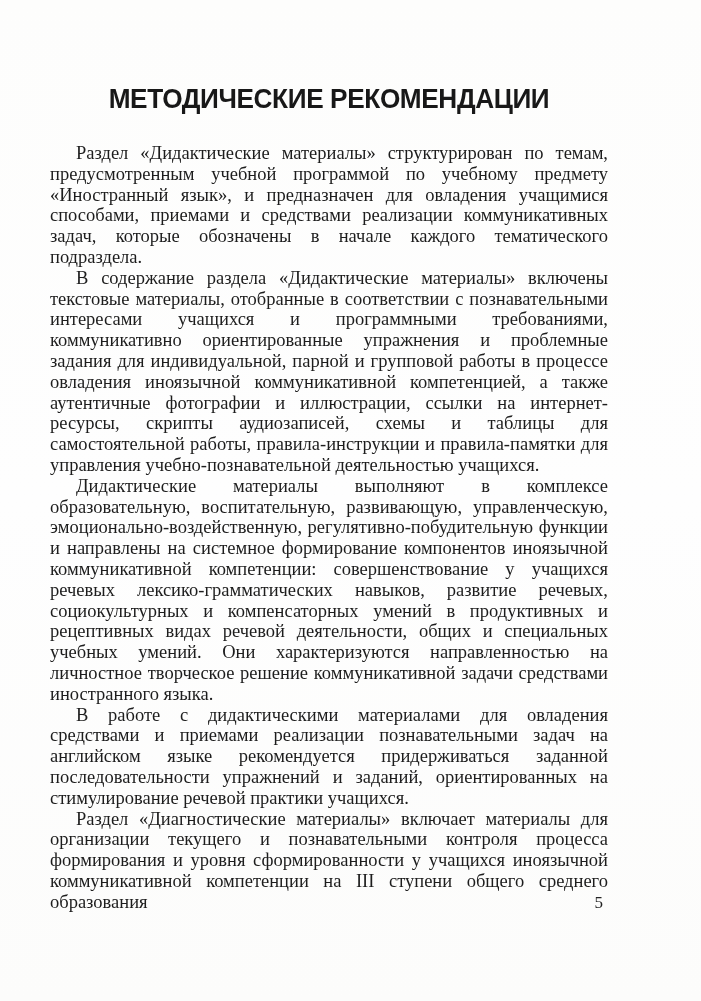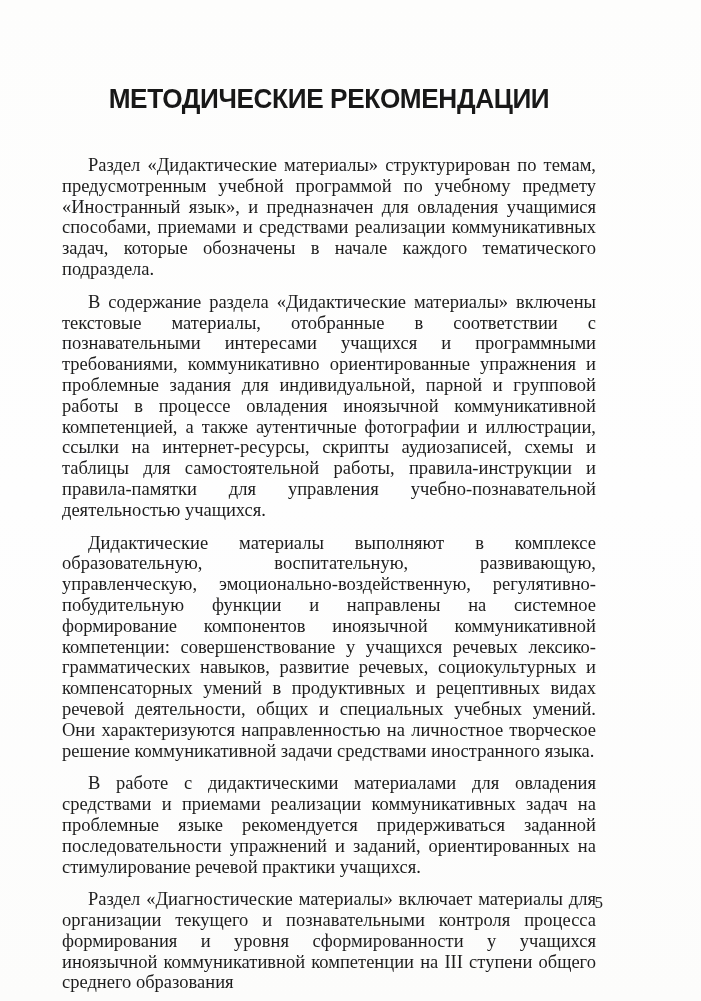--- a/index.html
+++ b/index.html
@@ -39,21 +39,21 @@
     width: 558px;
     font-family: "Liberation Serif", serif;
     font-size: 18.5px;
     line-height: 20.8px;
     text-align: justify;
     color: #1d1d1d;
     hyphens: auto;
     -webkit-hyphens: auto;
   }
   .body-text p {
-    margin: 12px;
+    margin: 0;
     padding: 0;
     text-indent: 26px;
   }
   .page-number {
     position: absolute;
     top: 893px;
     left: 50px;
     width: 553px;
     text-align: right;
     font-family: "Liberation Serif", serif;
@@ -65,19 +65,19 @@
 <body>
 
 <div class="sheet">
 
   <h1 class="doc-title">МЕТОДИЧЕСКИЕ РЕКОМЕНДАЦИИ</h1>
 
   <div class="body-text">
     <p>Раздел «Дидактические материалы» структурирован по темам, предусмотренным учебной программой по учебному предмету «Иностранный язык», и предназначен для овладения учащимися способами, приемами и средствами реализации коммуникативных задач, которые обозначены в начале каждого тематического подраздела.</p>
     <p>В содержание раздела «Дидактические материалы» включены текстовые материалы, отобранные в соответствии с познавательными интересами учащихся и программными требованиями, коммуникативно ориентированные упражнения и проблемные задания для индивидуальной, парной и групповой работы в процессе овладения иноязычной коммуникативной компетенцией, а также аутентичные фотографии и иллюстрации, ссылки на интернет-ресурсы, скрипты аудиозаписей, схемы и таблицы для самостоятельной работы, правила-инструкции и правила-памятки для управления учебно-познавательной деятельностью учащихся.</p>
     <p>Дидактические материалы выполняют в комплексе образовательную, воспитательную, развивающую, управленческую, эмоционально-воздейственную, регулятивно-побудительную функции и направлены на системное формирование компонентов иноязычной коммуникативной компетенции: совершенствование у учащихся речевых лексико-грамматических навыков, развитие речевых, социокультурных и компенсаторных умений в продуктивных и рецептивных видах речевой деятельности, общих и специальных учебных умений. Они характеризуются направленностью на личностное творческое решение коммуникативной задачи средствами иностранного языка.</p>
-    <p>В работе с дидактическими материалами для овладения средствами и приемами реализации коммуникативных задач на проблемные языке рекомендуется придерживаться заданной последовательности упражнений и заданий, ориентированных на стимулирование речевой практики учащихся.</p>
+    <p>В работе с дидактическими материалами для овладения средствами и приемами реализации познавательными задач на английском языке рекомендуется придерживаться заданной последовательности упражнений и заданий, ориентированных на стимулирование речевой практики учащихся.</p>
     <p>Раздел «Диагностические материалы» включает материалы для организации текущего и познавательными контроля процесса формирования и уровня сформированности у учащихся иноязычной коммуникативной компетенции на III ступени общего среднего образования</p>
   </div>
 
   <div class="page-number">5</div>
 
 </div>
 
 </body></html>

